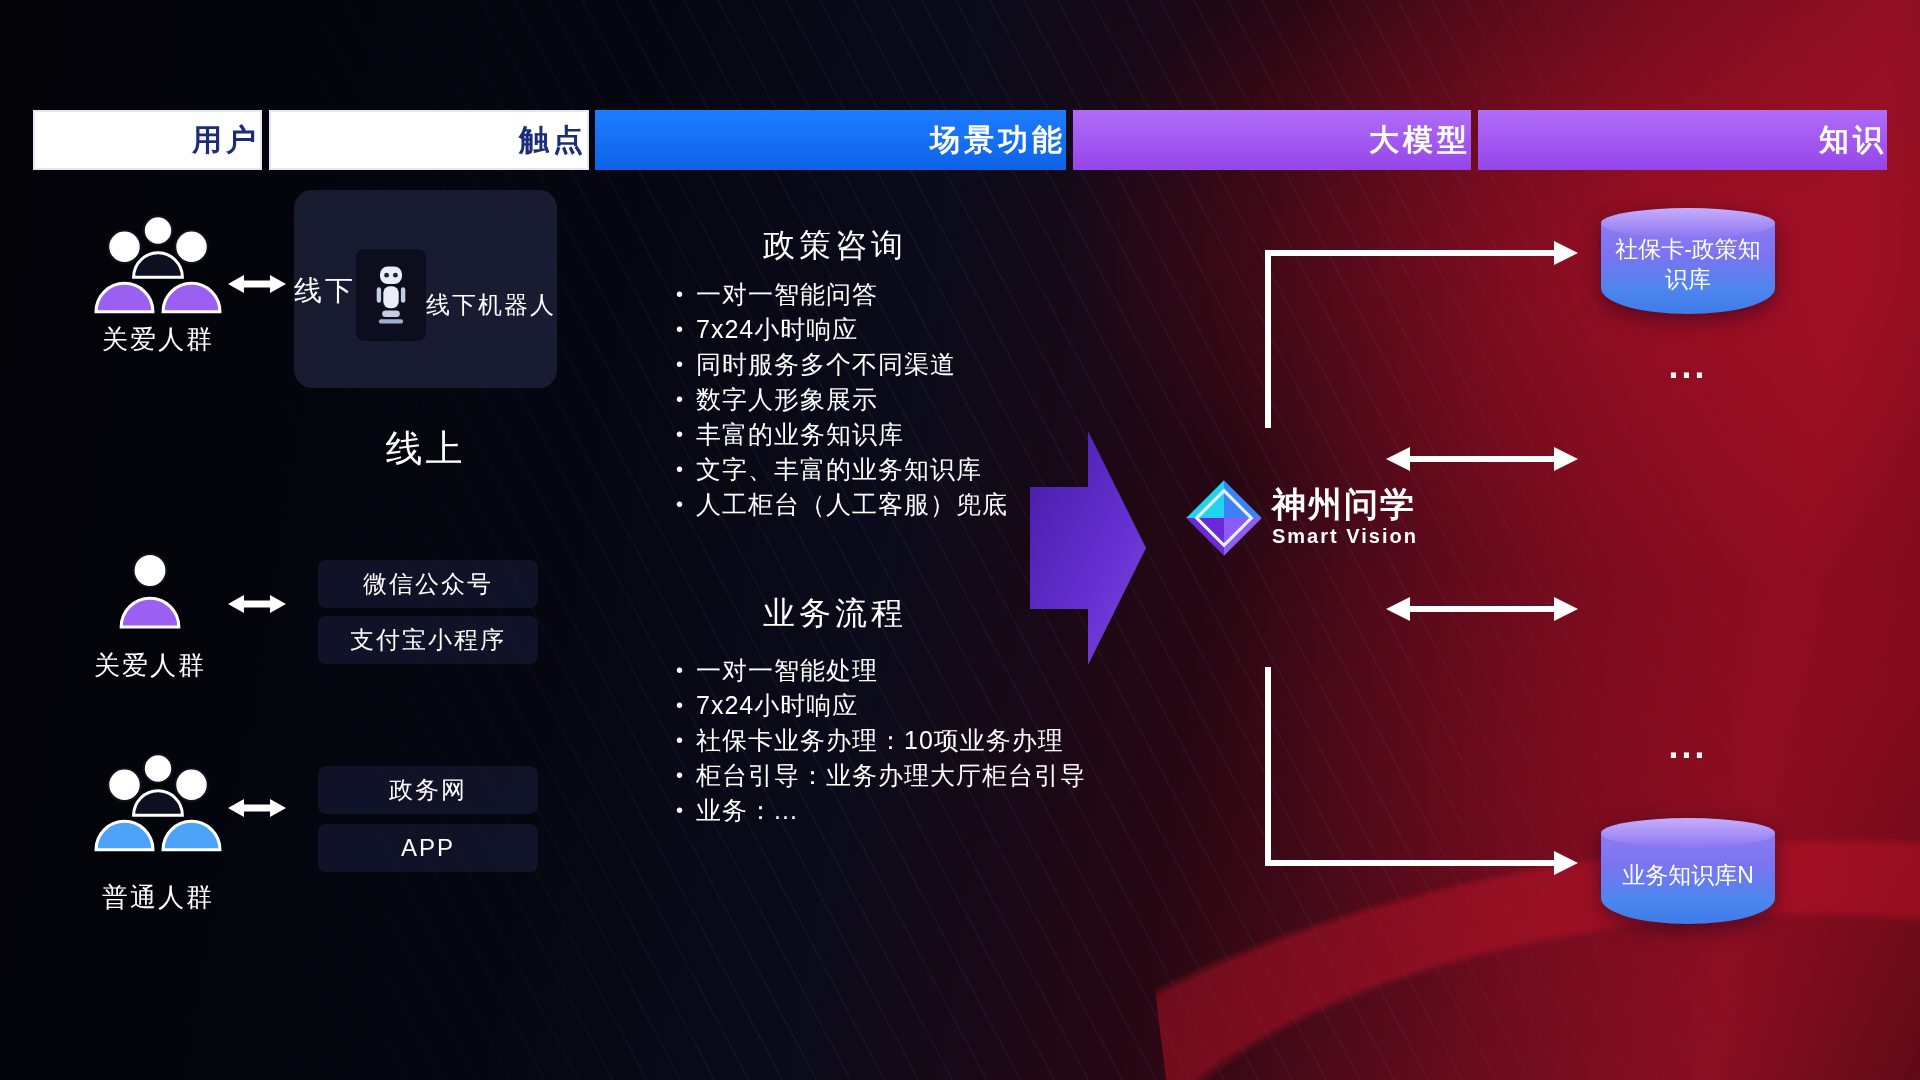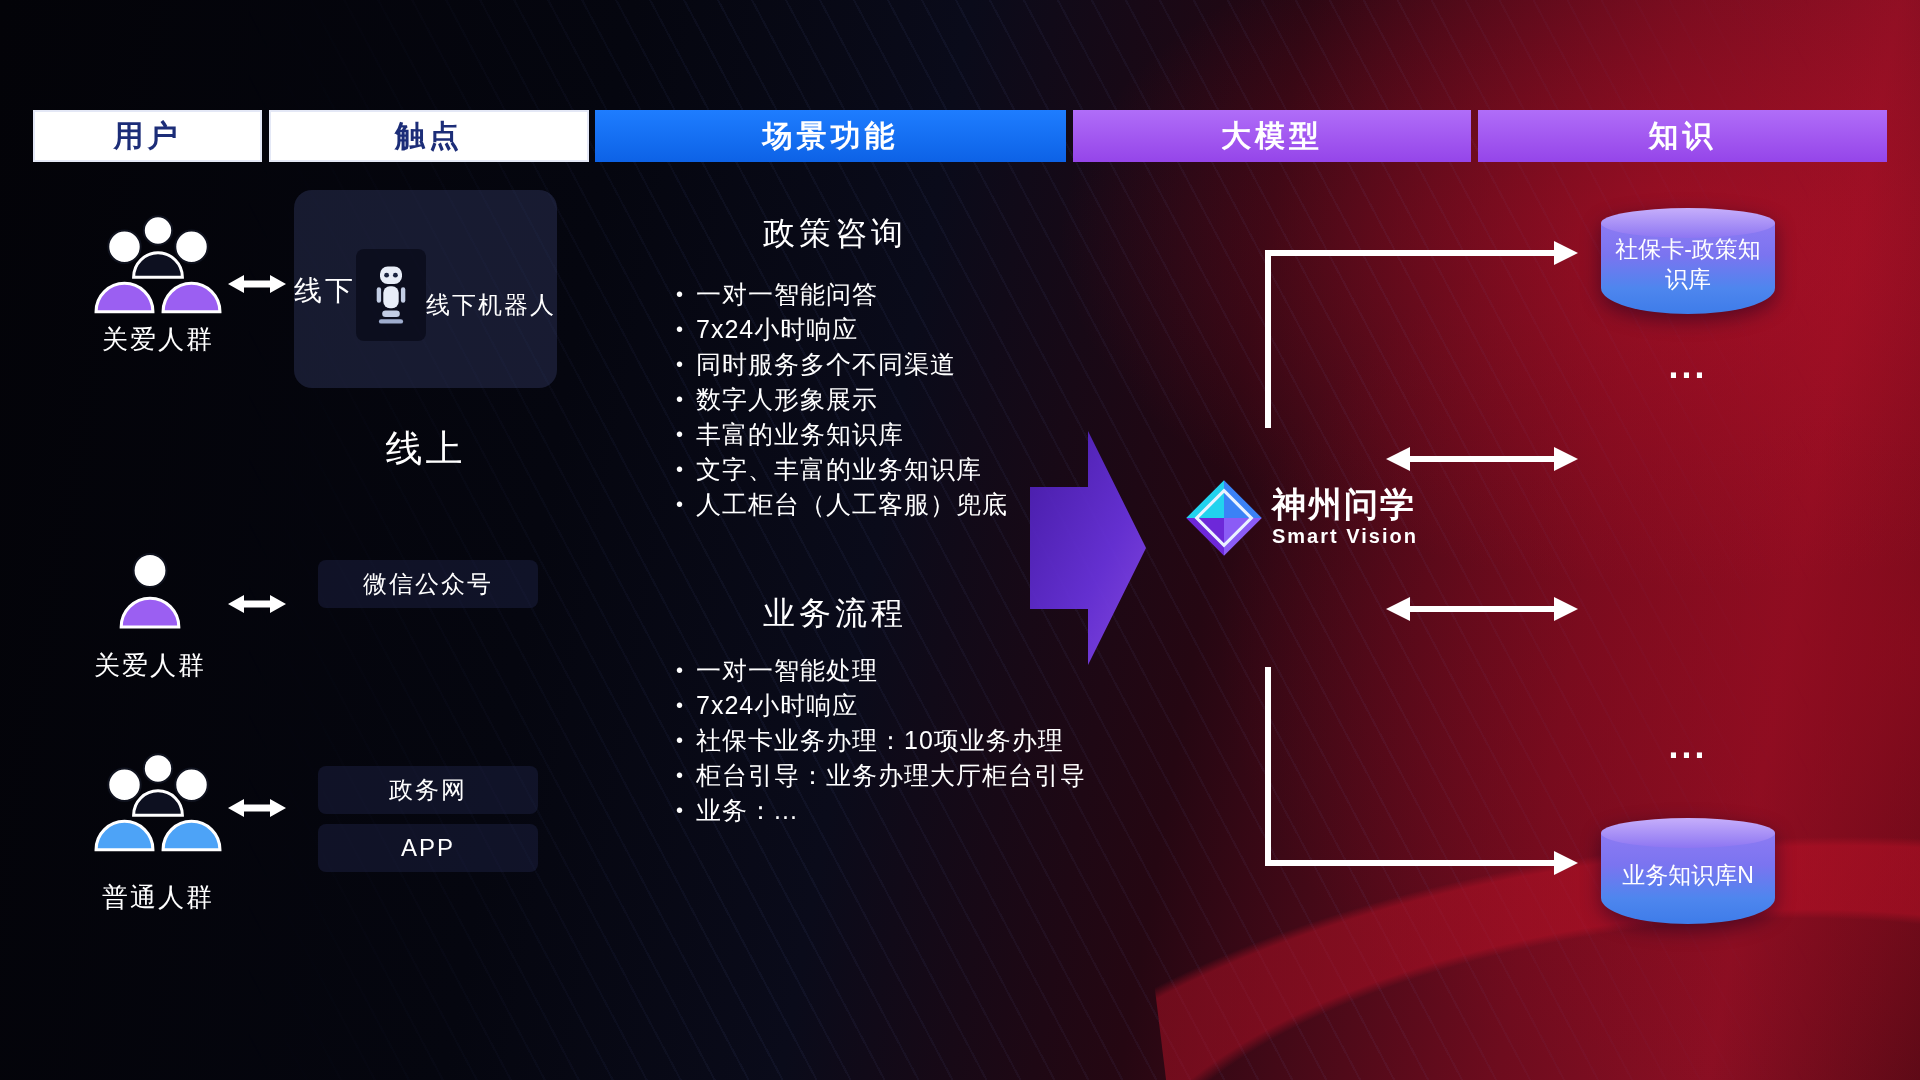--- a/index.html
+++ b/index.html
@@ -16,21 +16,21 @@
     background:repeating-linear-gradient(62deg, rgba(130,150,245,0.055) 0 2px, transparent 2px 30px);
     -webkit-mask-image:linear-gradient(90deg,transparent 12%,#000 38%,#000 72%,transparent 95%);
     mask-image:linear-gradient(90deg,transparent 12%,#000 38%,#000 72%,transparent 95%);
   }
   .red-swoosh{
     position:absolute;left:1140px;top:610px;width:900px;height:460px;pointer-events:none;
     background:radial-gradient(ellipse 120% 95% at 55% 118%, transparent 50%, rgba(195,18,40,.45) 52% 66%, transparent 68%);
     transform:rotate(-7deg);
   }
   .hdr{
-    position:absolute;top:110px;height:52px;display:flex;align-items:center;justify-content:center;
+    position:absolute;top:110px;height:60px;display:flex;align-items:center;justify-content:flex-end;
     font-size:30px;font-weight:700;letter-spacing:4px;box-sizing:border-box;font-family:Liberation Mono, monospace;
   }
   .hdr-light{background:#ffffff;color:#1c2d78;border:2px solid #e4e8f6;}
   .hdr-blue{background:linear-gradient(180deg,#1e7dff,#0d62e6);color:#fff;}
   .hdr-purple{background:linear-gradient(180deg,#b06df8,#9545e9);color:#fff;}
 
   .ulabel{position:absolute;width:190px;text-align:center;font-size:26px;letter-spacing:2px;}
   .icon-abs{position:absolute;}
 
   .offline-box{
@@ -151,24 +151,25 @@
         <rect x="12" y="42" width="16" height="6" rx="3" fill="#c3cde4"></rect>
         <rect x="9" y="50" width="22" height="4" rx="2" fill="#9fadce"></rect>
       </svg>
     </div>
     <div class="offline-robot-label">线下机器人</div>
   </div>
 
   <div class="online-title">线上</div>
 
   <div class="chan" style="top:560px;">微信公众号</div>
+  <div class="chan" style="top:616px;">支付宝小程序</div>
   <div class="chan" style="top:766px;">政务网</div>
   <div class="chan" style="top:824px;">APP</div>
 
-  <div class="scene-title" style="top:212px;">政策咨询</div>
+  <div class="scene-title" style="top:224px;">政策咨询</div>
   <ul class="bullets" style="top:278px;">
     <li>一对一智能问答</li>
     <li>7x24小时响应</li>
     <li>同时服务多个不同渠道</li>
     <li>数字人形象展示</li>
     <li>丰富的业务知识库</li>
     <li>文字、丰富的业务知识库</li>
     <li>人工柜台（人工客服）兜底</li>
   </ul>
 

